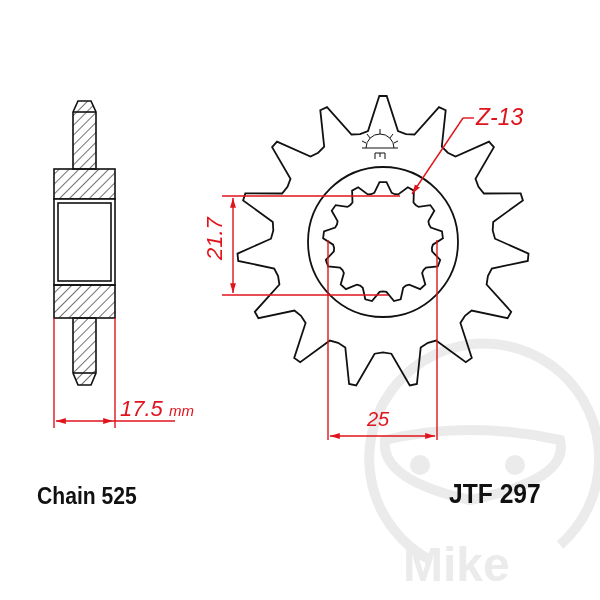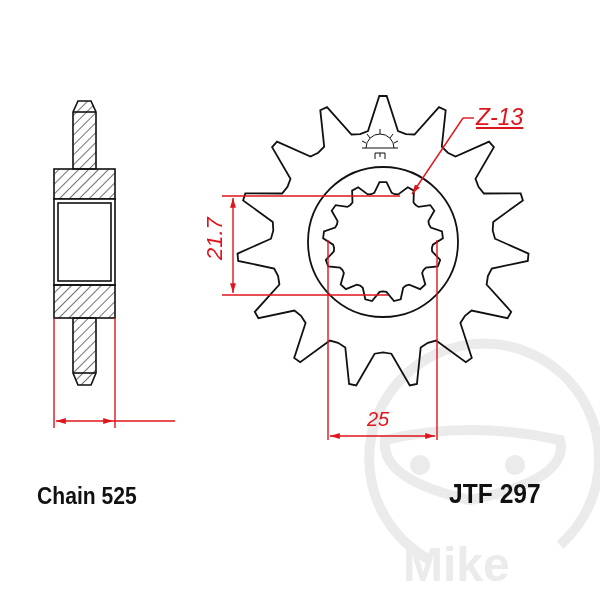--- a/index.html
+++ b/index.html
@@ -90,19 +90,23 @@
       <line x1="437" y1="240" x2="437" y2="440"></line>
       <line x1="330" y1="436" x2="435" y2="436" marker-start="url(#arr)" marker-end="url(#arr)"></line>
     </g>
 
     <g stroke="#e0141c" stroke-width="1.4" fill="none">
       <line x1="474" y1="118" x2="463" y2="118"></line>
       <line x1="463" y1="118" x2="412" y2="194" marker-end="url(#arr)"></line>
     </g>
   </svg>
 
+  <div class="dim-text" style="left:120px;top:398px;font-size:22px;">
+    <span>17.5</span>
+    <span style="font-size:15px;">mm</span>
+  </div>
   <div class="dim-text" style="left:204px;top:260px;font-size:22px;transform:rotate(-90deg);transform-origin:left top;">21.7</div>
   <div class="dim-text" style="left:367px;top:409px;font-size:20px;">25</div>
-  <div class="dim-text" style="left:476px;top:106px;font-size:23px;text-decoration:underline;">Z-13</div>
+  <div class="dim-text" style="left:476px;top:106px;font-size:23px;">Z-13</div>
 
   <div class="label" style="left:37px;top:484px;font-size:24px;">Chain 525</div>
   <div class="label" style="left:449px;top:480px;font-size:28px;">JTF 297</div>
 </div>
 
 </body></html>

